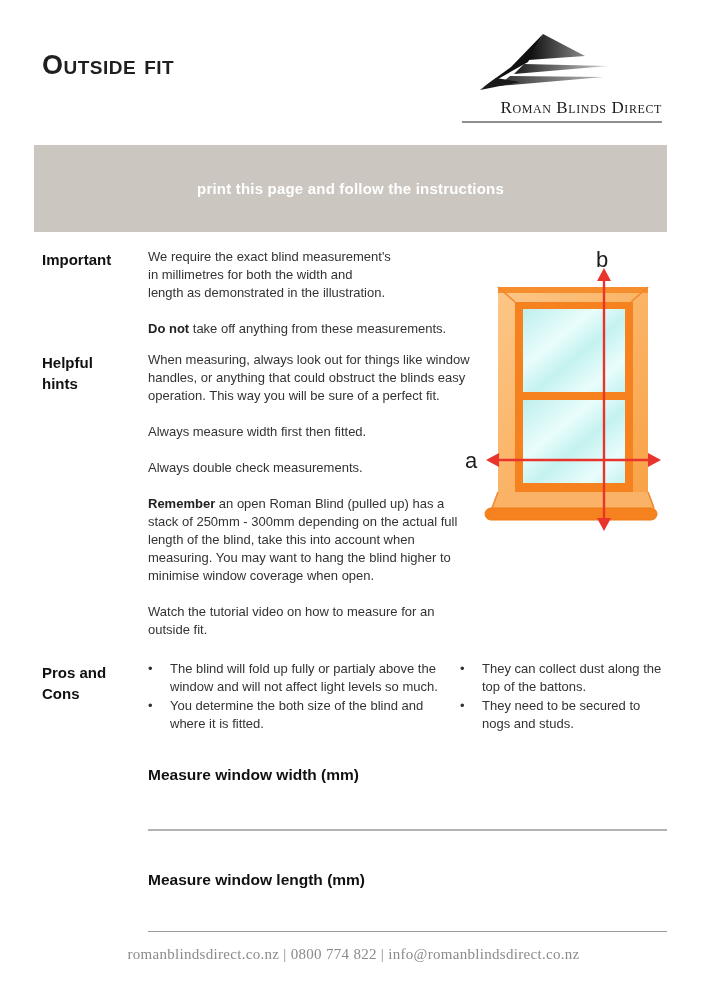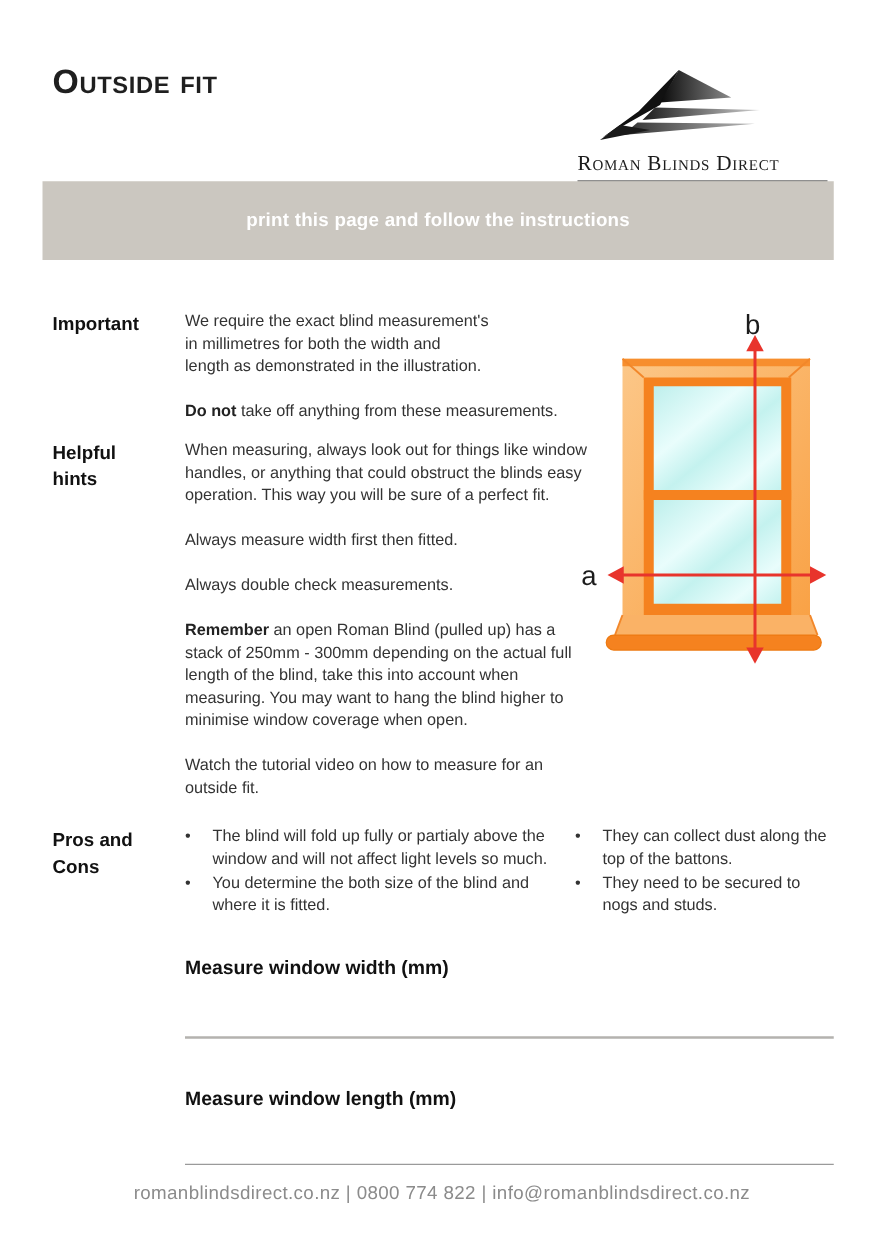--- a/index.html
+++ b/index.html
@@ -4,47 +4,47 @@
 <style>
   html,body{margin:0;padding:0;background:#ffffff;}
   .page{
     position:relative;width:707px;height:1000px;background:#ffffff;overflow:hidden;
     font-family:"Liberation Sans",sans-serif;color:#333;
   }
   
   .title{position:absolute;left:42px;top:48px;
     font-family:Liberation Sans, sans-serif;font-variant:small-caps;
     font-weight:600;font-size:27px;line-height:34px;color:#1f1f1f;letter-spacing:.5px;}
-  .logo{position:absolute;left:462px;top:42px;width:200px;text-align:left;}
+  .logo{position:absolute;left:462px;top:20px;width:200px;text-align:right;}
   .logo-text{font-family:"Liberation Serif",serif;font-variant:small-caps;
     font-size:17px;color:#1c1c1c;letter-spacing:.6px;margin-top:2px;}
   .logo-rule{border-top:2px solid #8f8f8f;margin-top:3px;}
   
-  .banner{position:absolute;left:34px;top:145px;width:633px;height:63px;
+  .banner{position:absolute;left:34px;top:145px;width:633px;height:87px;
     background:#cbc7c0;display:flex;align-items:center;justify-content:center;}
   .banner span{color:#ffffff;font-weight:bold;font-size:15px;letter-spacing:.2px;}
   
   .sec-label{position:absolute;left:42px;font-weight:bold;font-size:15px;
     line-height:21px;color:#111;}
   
   .body-col{position:absolute;left:148px;width:322px;font-size:13px;line-height:18px;color:#333;}
   .body-col p{margin:0 0 18px 0;}
   .body-col p:last-child{margin-bottom:0;}
   b{color:#222;}
   
   .bullet-list{position:absolute;font-size:13px;line-height:18px;color:#333;}
   .bullet-item{display:flex;margin:0 0 1px 0;}
   .bullet-item .dot{width:22px;flex:0 0 22px;text-align:left;font-size:13px;}
   
   .measure-h{position:absolute;left:148px;font-weight:bold;font-size:15.5px;color:#111;}
   .write-line{position:absolute;left:148px;width:519px;border-top:2px solid #b4b2af;}
   
   .footer-rule{position:absolute;left:148px;top:931px;width:519px;border-top:1px solid #9a9a9a;}
   .footer-text{position:absolute;left:0;top:946px;width:707px;text-align:center;
-    font-family:Liberation Sans, sans-serif;font-size:15px;color:#8b8b8b;letter-spacing:.3px;}
+    font-family:Liberation Serif, serif;font-size:15px;color:#8b8b8b;letter-spacing:.3px;}
   
   .illus{position:absolute;left:455px;top:247px;}
 </style>
 </head>
 <body>
 
 <div class="page">
 
   <div class="title">
     <div>Outside fit</div>

